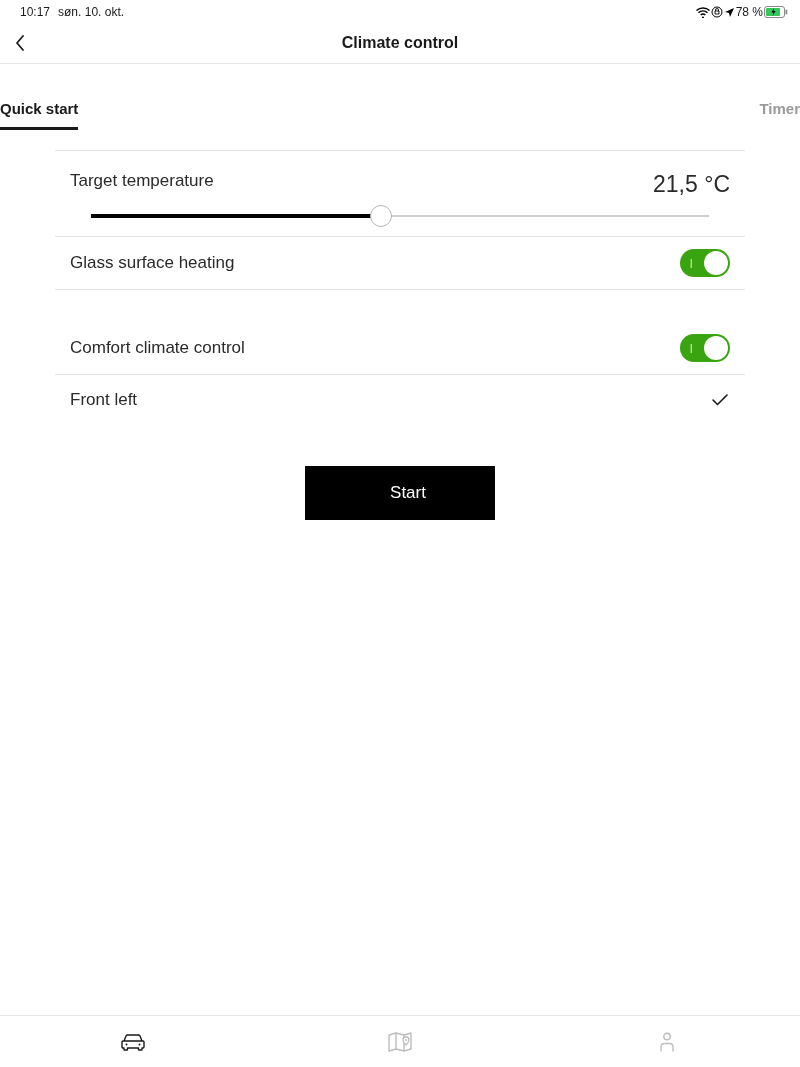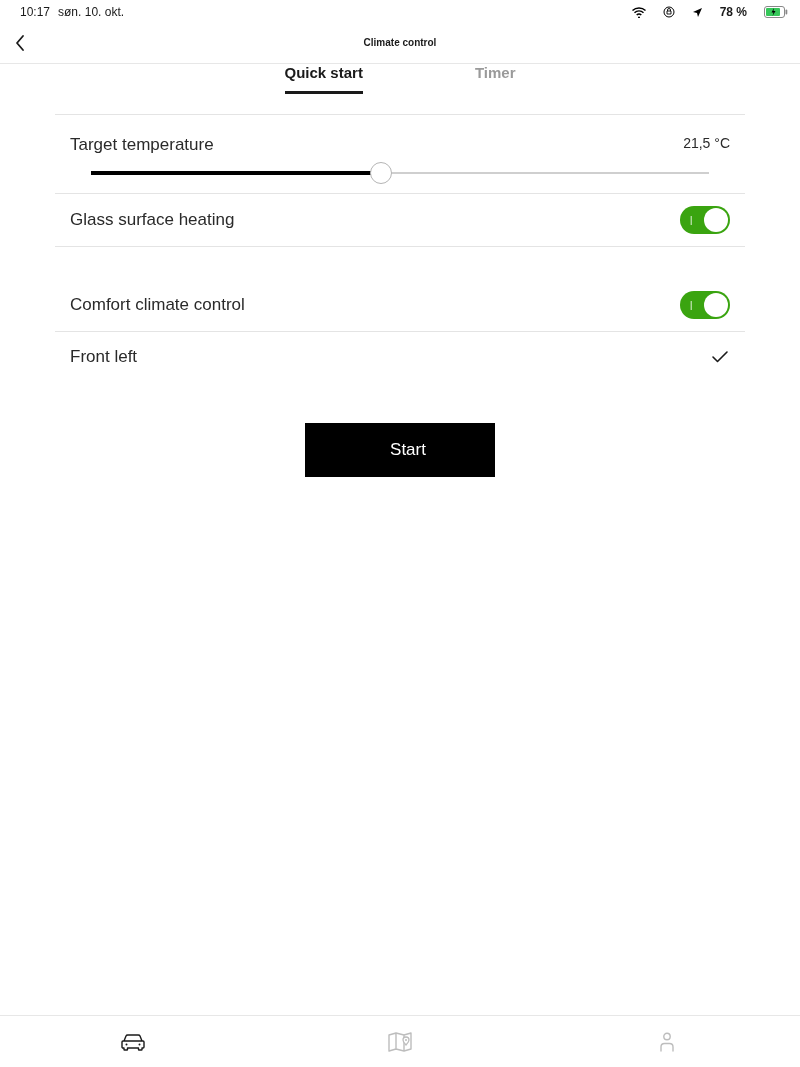--- a/index.html
+++ b/index.html
@@ -27,51 +27,51 @@
       font-weight: 500;
       height: 22px;
     }
     .status-left {
       display: flex;
       gap: 8px;
       align-items: center;
     }
     .status-right {
       display: flex;
-      gap: 17px;
-      align-items: center;
-      font-weight: bold;
+      gap: 1px;
+      align-items: center;
     }
     .status-right svg { display: block; }
     
     .header {
       display: flex;
       align-items: center;
       height: 42px;
       border-bottom: 1px solid #e7e7e7;
       position: relative;
     }
     .back-btn {
       position: absolute;
       left: 14px;
       display: flex;
       align-items: center;
       cursor: pointer;
     }
     .header-title {
       flex: 1;
       text-align: center;
-      font-size: 10px;
+      font-size: 16px;
       font-weight: 700;
     }
     
     .tabs {
       display: flex;
-      justify-content: center;
+      justify-content: space-between;
       gap: 112px;
+      margin-top: 36px;
     }
     .tab {
       font-size: 15px;
       font-weight: 600;
       padding-bottom: 10px;
       cursor: pointer;
       color: #9a9a9a;
     }
     .tab.active {
       color: #1a1a1a;
@@ -91,21 +91,21 @@
       justify-content: space-between;
       align-items: flex-start;
       padding: 20px 15px 8px 15px;
     }
     .temp-label {
       font-size: 17px;
       font-weight: 400;
       color: #2a2a2a;
     }
     .temp-value {
-      font-size: 14px;
+      font-size: 23px;
       font-weight: 400;
       color: #2a2a2a;
     }
     
     .slider-wrap {
       padding: 8px 36px 18px 36px;
       position: relative;
     }
     .slider-track {
       position: relative;

